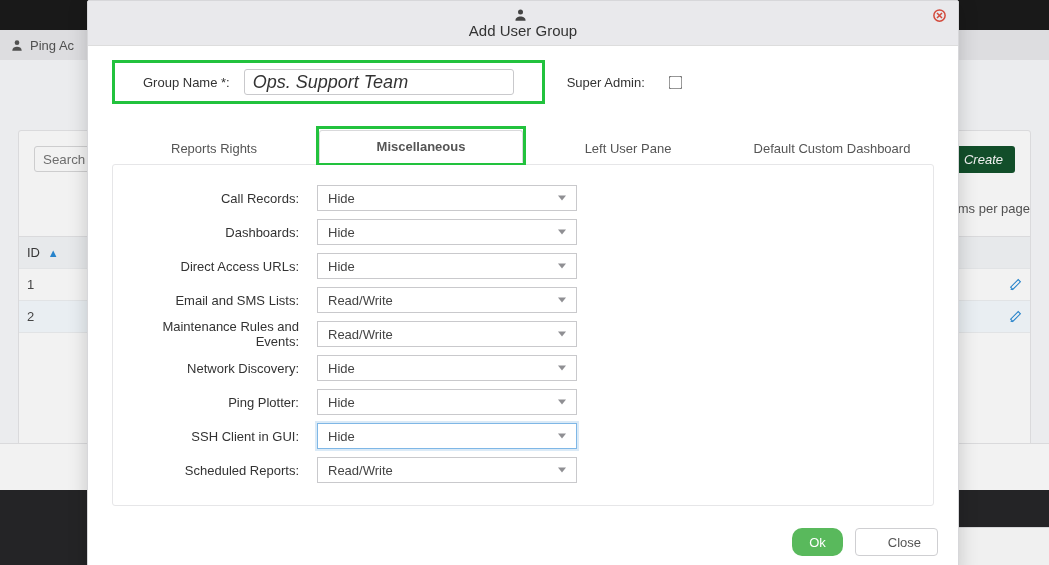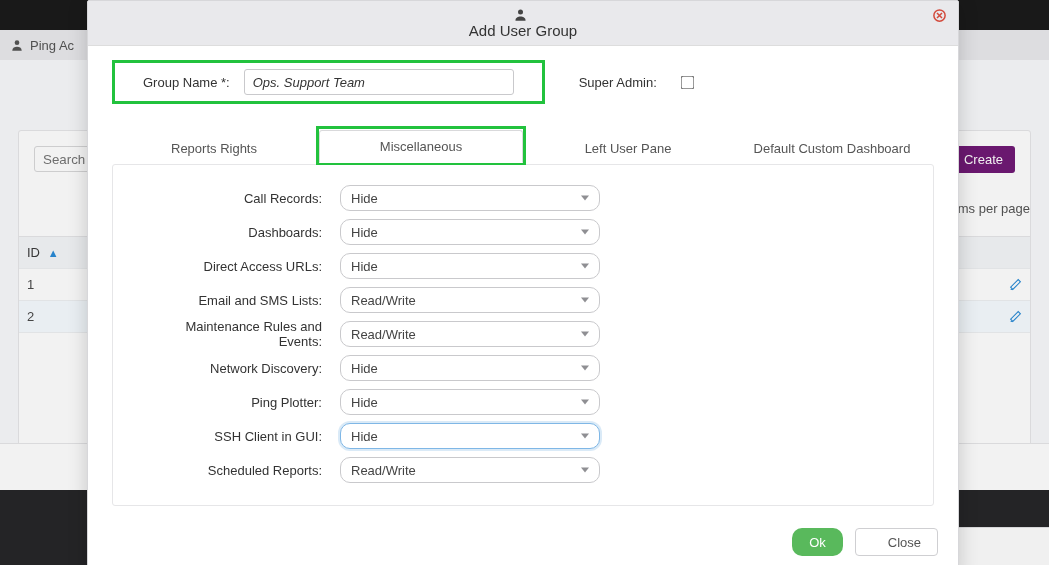--- a/index.html
+++ b/index.html
@@ -33,23 +33,23 @@
     position:absolute; left:18px; top:70px; right:18px; bottom:75px;
     background:#fff; border:1px solid #e6e6e8; border-radius:3px;
     padding:15px;
   }
   .bg-search {
     width:120px; height:26px; border:1px solid #d8d8da; border-radius:3px;
     padding:4px 8px; color:#888;
   }
   .bg-create {
     position:absolute; right:15px; top:15px;
-    background:#701a75; color:#fff; border:none;
+    background:#14532d; color:#fff; border:none;
     padding:6px 12px; border-radius:3px; font-size:13px;
-    display:flex; align-items:flex-start; gap:5px;
+    display:flex; align-items:flex-start; gap:5px;font-style:italic;
   }
   .bg-items-per-page{
     position:absolute; right:0; top:70px;
     color:#555;
   }
   .bg-table{
     position:absolute; left:0; top:105px; right:0;
     border-top:1px solid #e6e6e8;
   }
   .bg-table .hdr, .bg-table .row{
@@ -126,58 +126,58 @@
     display:flex; align-items:center; gap:18px;
     margin-bottom:24px;
   }
   .name-group{
     display:flex; align-items:center; gap:14px;
     border:3px solid #22c23d; padding:6px 28px;
   }
   .name-label{ color:#333; font-size:13px;}
   .name-input{
     width:270px; height:26px; border:1px solid #c9c9cc; border-radius:3px;
-    padding:4px 8px; font-style:italic; font-size:13px; color:#333;
-  }
-  .super-admin{ display:flex; align-items:center; gap:20px; margin-left:16px; color:#333;}
+    padding:4px 8px; font-style:italic; font-size:18px; color:#333;
+  }
+  .super-admin{ display:flex; align-items:center; gap:20px; margin-left:4px; color:#333;}
   .super-admin input{ transform:scale(1.05);}
 
   .tabs{
     display:flex; align-items:flex-end; height:36px;
     margin:0 -24px; padding:0 24px;
   }
   .tab{
     flex:1; text-align:center; padding:9px 0;
     color:#555; font-size:13px; cursor:pointer;
     position:relative; top:1px;
   }
   .tab.active-wrap{
-    border:3px solid #22c23d; padding:0;
+    border:3px solid #22c23d; padding:0;font-weight:bold;
   }
   .tab.active{
     border:1px solid #d9d9db; border-bottom:1px solid #fff;
     background:#fff; border-top-left-radius:3px; border-top-right-radius:3px;
     padding:8px 0;
   }
 
   .tab-content{
     border:1px solid #e6e6e8; border-radius:3px;
-    padding:16px 20px 18px 32px;
+    padding:16px 20px 18px 9px;
     margin-top:0;
   }
 
   .field-row{
     display:flex; align-items:center; height:34px;
   }
   .field-label{
     width:195px; text-align:right; padding-right:18px; color:#333;
   }
   .select{
     width:260px; height:26px;
-    border:1px solid #c9c9cc; border-radius:10px;
+    border:1px solid #c9c9cc; border-radius:0;
     background:#fff; display:flex; align-items:center;
     padding:0 10px; position:relative; color:#444;
     cursor:pointer;
   }
   .select.focused{
     border-color:#7fb7e6;
     box-shadow:0 0 0 2px rgba(108,170,222,0.25);
   }
   .caret{
     position:absolute; right:10px; top:50%; transform:translateY(-50%);

